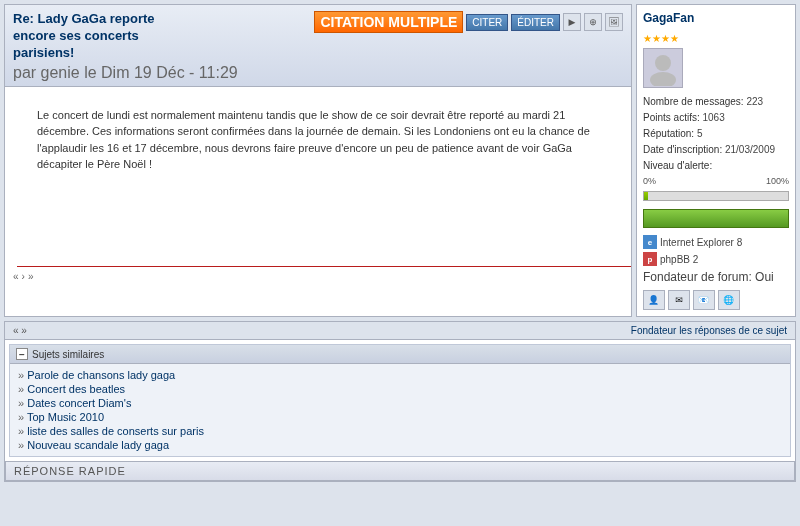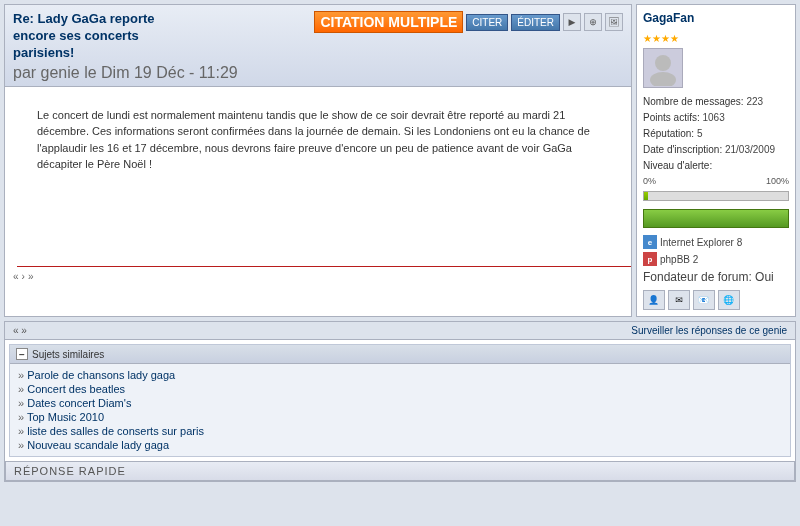--- a/index.html
+++ b/index.html
@@ -440,21 +440,21 @@
         <div class="action-icon">✉</div>
         <div class="action-icon">📧</div>
         <div class="action-icon">🌐</div>
       </div>
     </div>
   </div>
 
   <div class="bottom-area">
     <div class="post-footer-bar">
       <span>« »</span>
-      <a class="watch-link" href="#">Surveiller les réponses de ce genie</a>
+      <a class="watch-link" href="#">Fondateur les réponses de ce sujet</a>
     </div>
 
     <div class="similar-topics">
       <div class="similar-topics-header">
         <div class="minus-icon">−</div>
         <span>Sujets similaires</span>
       </div>
       <ul class="similar-topics-list">
         <li><a href="#">Parole de chansons lady gaga</a></li>
         <li><a href="#">Concert des beatles</a></li>

